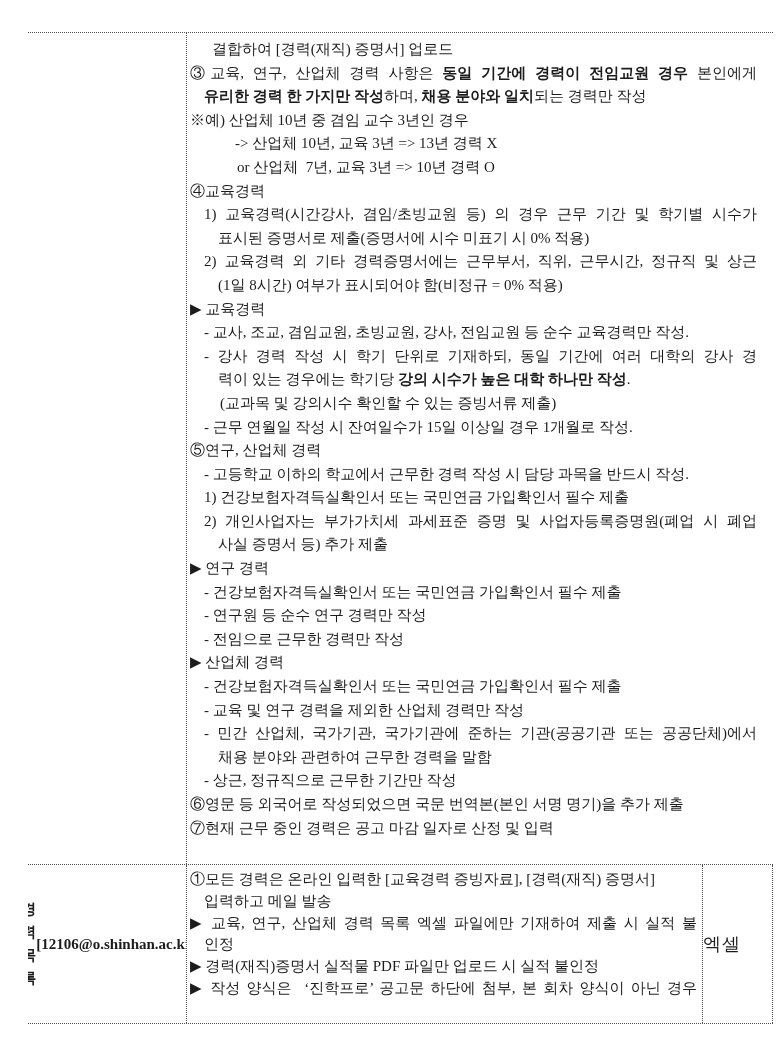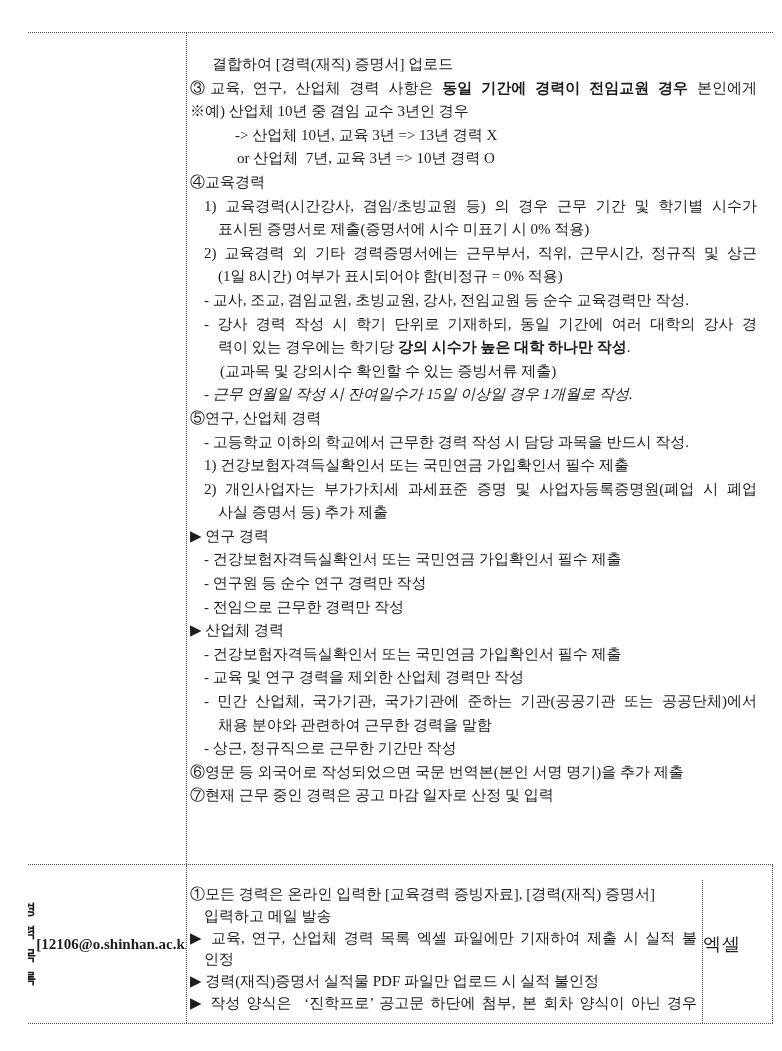--- a/index.html
+++ b/index.html
@@ -29,21 +29,20 @@
     width:159px;flex:0 0 159px;box-sizing:border-box;
     border-right:1px dotted var(--border-color);
     display:flex;justify-content:center;align-items:center;
     text-align:center;font-weight:bold;font-size:15px;line-height:23px;
     padding:2px;overflow:hidden;
   }
   .content-cell{
     flex:1 1 auto;box-sizing:border-box;overflow:hidden;
     font-size:15px;
     padding:5px 16px 0 3px;
-    margin-top:15px;
   }
   .row-continued .content-cell .line{line-height:23.6px;}
   .row-career .content-cell{padding:4px 5px 0 3px;}
   .row-career .content-cell .line{line-height:21.8px;}
   .row-career .content-cell{border-right:1px dotted var(--border-color);}
   .format-cell{
     width:70px;flex:0 0 70px;box-sizing:border-box;
     border-right:1px dotted var(--border-color);
     display:flex;align-items:center;
     font-size:18px;letter-spacing:1px;
@@ -54,33 +53,35 @@
 </style>
 </head>
 <body>
 
 <div class="doc-table">
   <div class="row row-continued">
     <div class="label-cell"></div>
     <div class="content-cell">
         <div class="line" style="padding-left: 22px;"><span>결합하여 [경력(재직) 증명서] 업로드</span></div>
         <div class="line fill"><span>③교육, 연구, 산업체 경력 사항은 </span><span class="b">동일 기간에 경력이 전임교원 경우</span><span> 본인에게</span></div>
+        <div class="line" style="padding-left: 14px;"><span class="b">유리한 경력 한 가지만 작성</span><span>하며, </span><span class="b">채용 분야와 일치</span><span>되는 경력만 작성</span></div>
         <div class="line"><span>※예) 산업체 10년 중 겸임 교수 3년인 경우</span></div>
         <div class="line" style="padding-left: 45px;"><span>-&gt; 산업체 10년, 교육 3년 =&gt; 13년 경력 X</span></div>
         <div class="line" style="padding-left: 47px;"><span>or 산업체&nbsp; 7년, 교육 3년 =&gt; 10년 경력 O</span></div>
         <div class="line"><span>④교육경력</span></div>
         <div class="line fill" style="padding-left: 14px;"><span>1) 교육경력(시간강사, 겸임/초빙교원 등) 의 경우 근무 기간 및 학기별 시수가</span></div>
         <div class="line" style="padding-left: 28px;"><span>표시된 증명서로 제출(증명서에 시수 미표기 시 0% 적용)</span></div>
         <div class="line fill" style="padding-left: 14px;"><span>2) 교육경력 외 기타 경력증명서에는 근무부서, 직위, 근무시간, 정규직 및 상근</span></div>
         <div class="line" style="padding-left: 28px;"><span>(1일 8시간) 여부가 표시되어야 함(비정규 = 0% 적용)</span></div>
+        <div class="line"><span>▶ 교육경력</span></div>
         <div class="line" style="padding-left: 14px;"><span>- 교사, 조교, 겸임교원, 초빙교원, 강사, 전임교원 등 순수 교육경력만 작성.</span></div>
         <div class="line fill" style="padding-left: 14px;"><span>- 강사 경력 작성 시 학기 단위로 기재하되, 동일 기간에 여러 대학의 강사 경</span></div>
         <div class="line" style="padding-left: 28px;"><span>력이 있는 경우에는 학기당 </span><span class="b">강의 시수가 높은 대학 하나만 작성</span><span>.</span></div>
         <div class="line" style="padding-left: 30px;"><span>(교과목 및 강의시수 확인할 수 있는 증빙서류 제출)</span></div>
-        <div class="line" style="padding-left: 14px; font-style: italic;"><span>- 근무 연월일 작성 시 잔여일수가 15일 이상일 경우 1개월로 작성.</span></div>
+        <div class="line" style="padding-left: 14px;"><span>- 근무 연월일 작성 시 잔여일수가 15일 이상일 경우 1개월로 작성.</span></div>
         <div class="line"><span>⑤연구, 산업체 경력</span></div>
         <div class="line" style="padding-left: 14px;"><span>- 고등학교 이하의 학교에서 근무한 경력 작성 시 담당 과목을 반드시 작성.</span></div>
         <div class="line" style="padding-left: 14px;"><span>1) 건강보험자격득실확인서 또는 국민연금 가입확인서 필수 제출</span></div>
         <div class="line fill" style="padding-left: 14px;"><span>2) 개인사업자는 부가가치세 과세표준 증명 및 사업자등록증명원(폐업 시 폐업</span></div>
         <div class="line" style="padding-left: 28px;"><span>사실 증명서 등) 추가 제출</span></div>
         <div class="line"><span>▶ 연구 경력</span></div>
         <div class="line" style="padding-left: 14px;"><span>- 건강보험자격득실확인서 또는 국민연금 가입확인서 필수 제출</span></div>
         <div class="line" style="padding-left: 14px;"><span>- 연구원 등 순수 연구 경력만 작성</span></div>
         <div class="line" style="padding-left: 14px;"><span>- 전임으로 근무한 경력만 작성</span></div>
         <div class="line"><span>▶ 산업체 경력</span></div>

